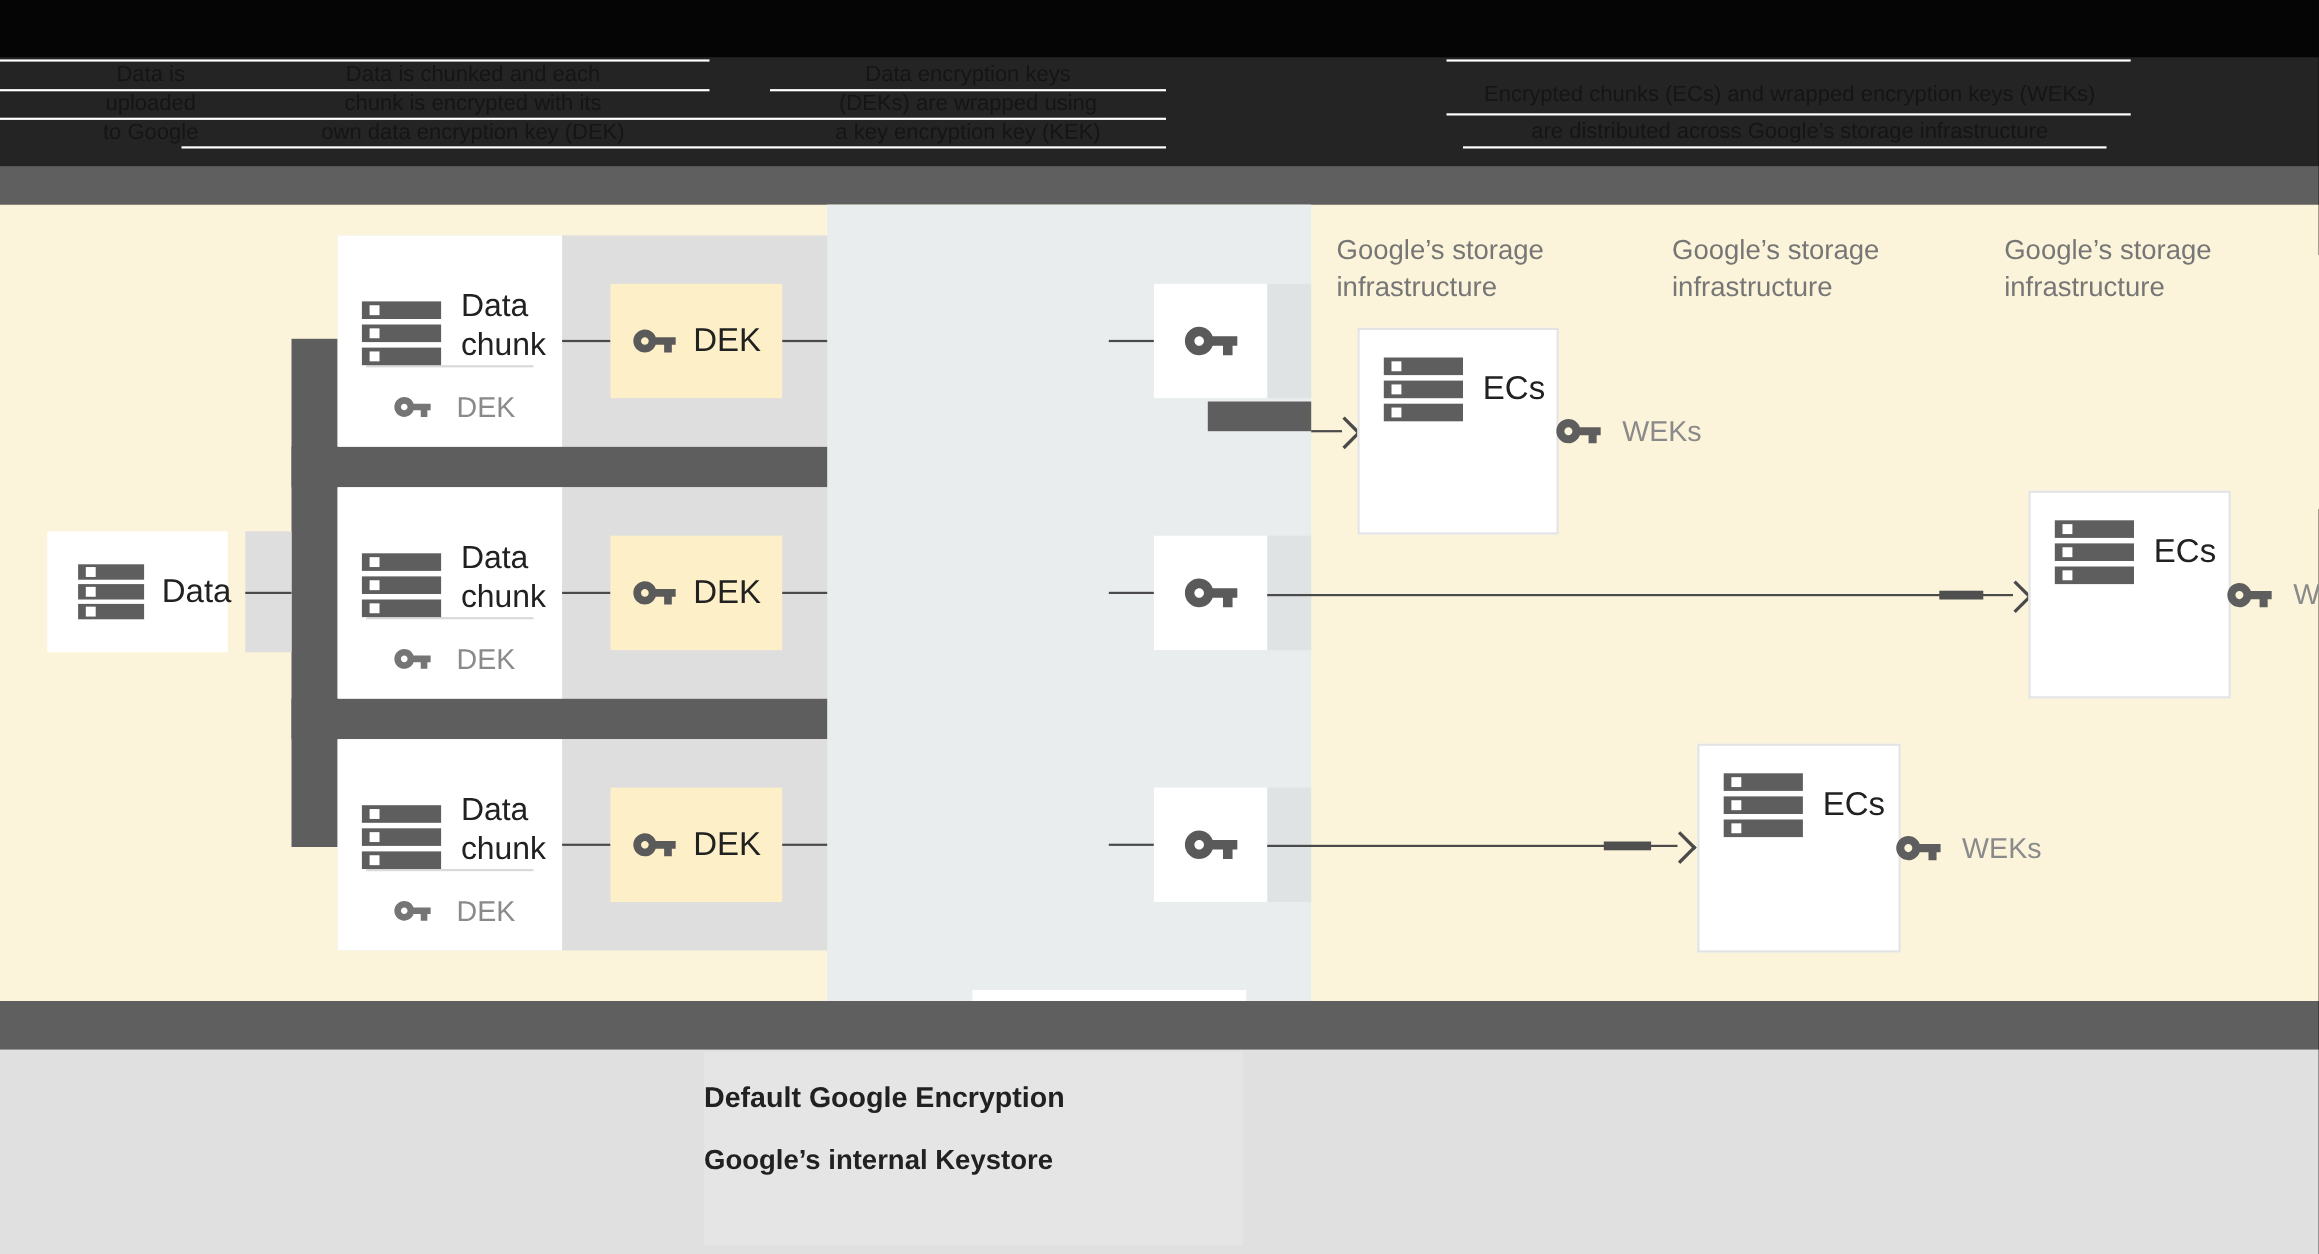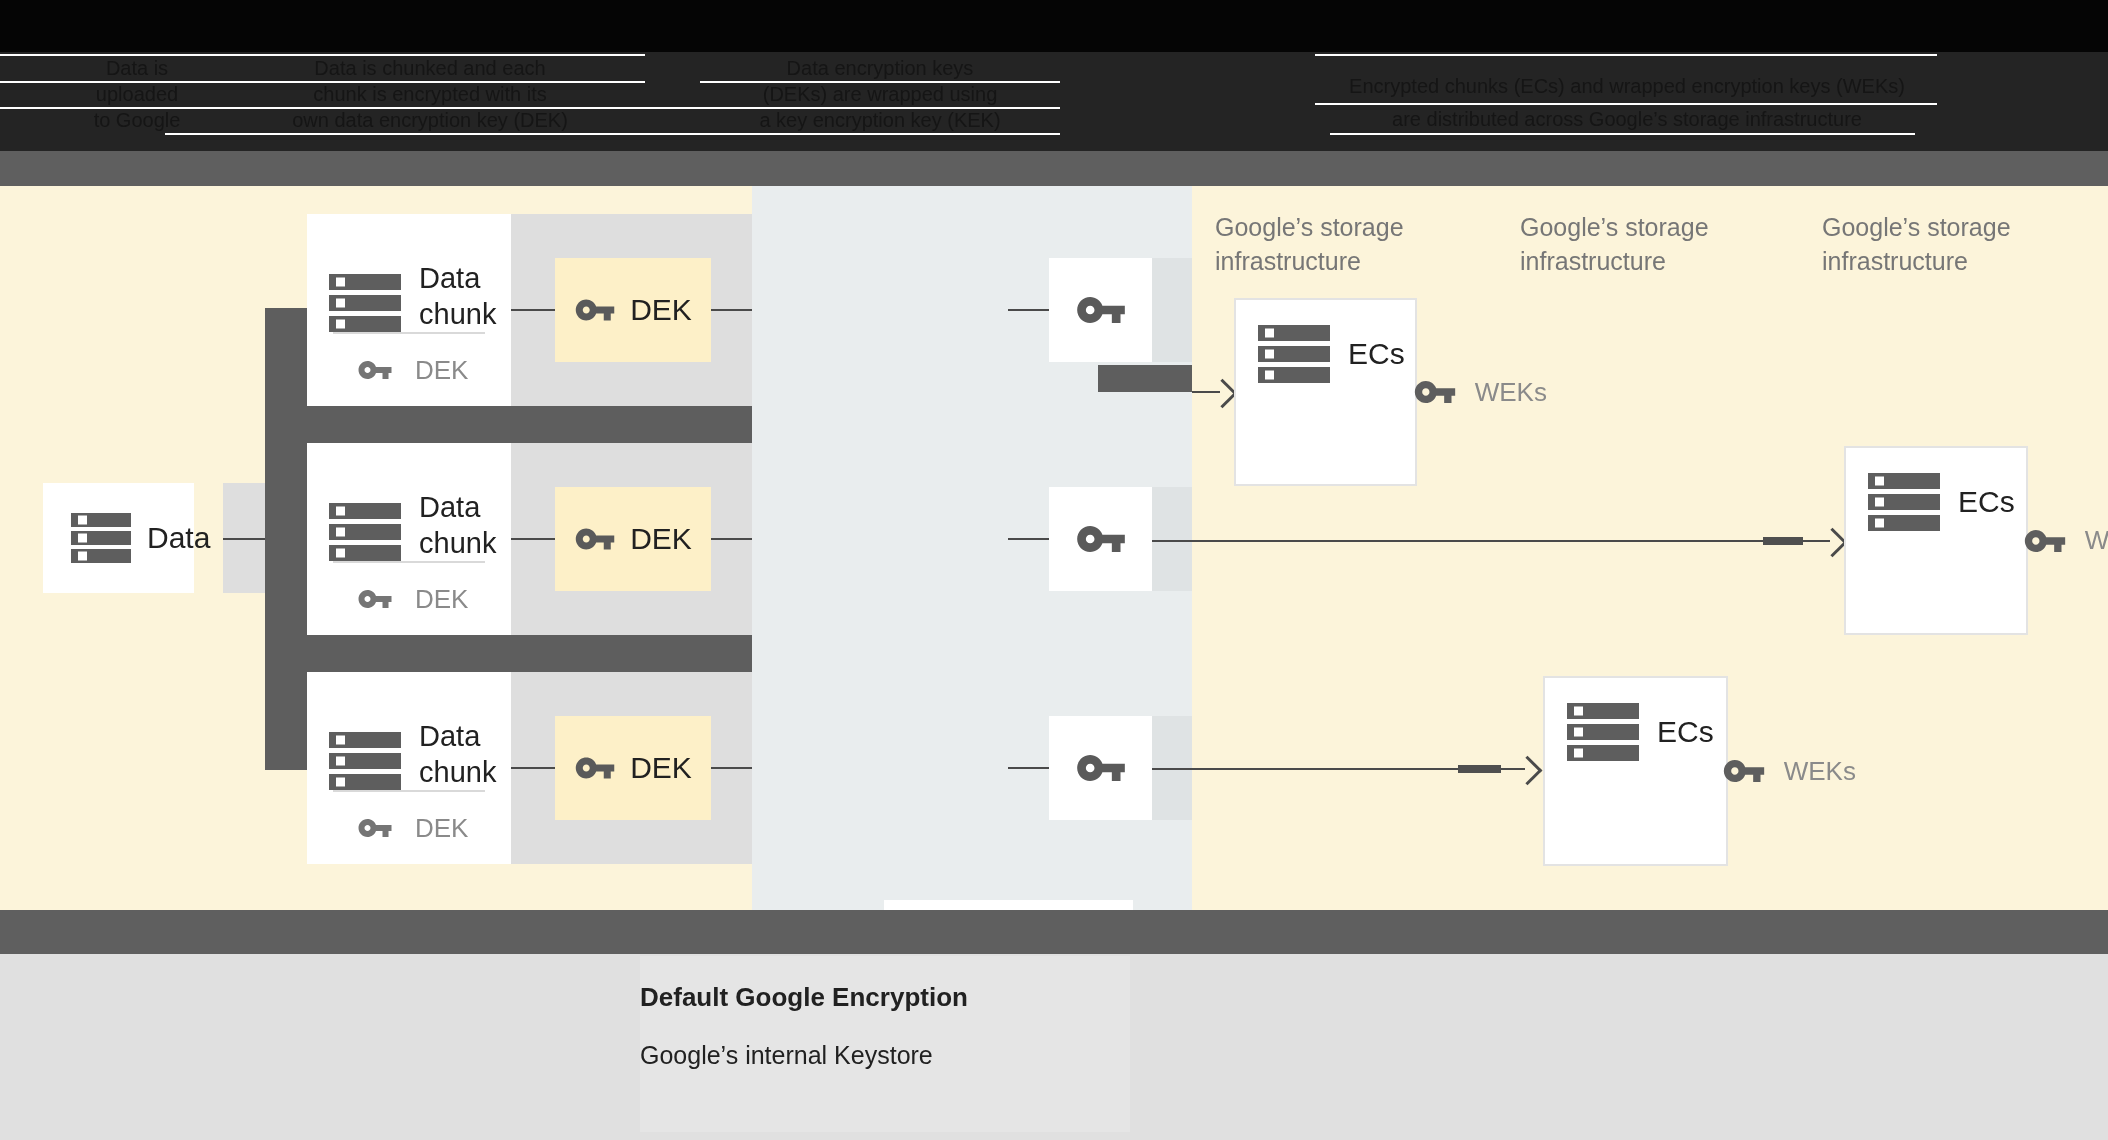--- a/index.html
+++ b/index.html
@@ -27,21 +27,21 @@
   .dash{position:absolute;height:8px;background:#4f4f4f;}
   .ahead{position:absolute;width:18px;height:18px;border-top:3px solid #4a4a4a;border-right:3px solid #4a4a4a;transform:rotate(45deg);}
 
   .wbox{position:absolute;background:#ffffff;}
   .chunk-box{left:307px;width:204px;height:192px;display:flex;flex-direction:column;padding:0 22px;box-sizing:border-box;}
   .chunk-top{height:118px;display:flex;align-items:flex-end;gap:18px;}
   .chunk-label{font-size:29px;line-height:36px;color:#212121;width:104px;}
   .divider{border-top:2px solid #d9d9d9;margin:0 4px;}
   .chunk-bottom{flex:1;display:flex;align-items:center;gap:22px;padding-left:28px;color:#8a8a8a;font-size:26px;}
 
-  .data-box{left:43px;top:483px;width:151px;height:110px;display:flex;align-items:center;gap:16px;padding-left:28px;box-sizing:border-box;}
+  .data-box{left:43px;top:483px;width:164px;height:110px;display:flex;align-items:center;gap:16px;padding-left:28px;box-sizing:border-box;}
   .data-label{font-size:30px;color:#212121;}
   .data-stub{position:absolute;left:223px;top:483px;width:42px;height:110px;background:#dedede;}
 
   .dek-box{position:absolute;left:555px;width:156px;height:104px;background:#fdf0c8;display:flex;align-items:center;justify-content:center;gap:14px;font-size:30px;color:#212121;}
   .kek-box{position:absolute;left:793px;top:493px;width:175px;height:106px;background:#e3f1e8;border:2px solid #d7e8dd;box-sizing:border-box;display:flex;align-items:center;justify-content:center;gap:16px;font-size:30px;color:#212121;}
   .key-box{position:absolute;left:1049px;width:103px;height:104px;background:#fff;display:flex;align-items:center;justify-content:center;}
   .key-strip{position:absolute;left:1152px;width:40px;height:104px;background:#dfe3e4;}
 
   .ecs-box{position:absolute;background:#fff;border:2px solid #e3e3e3;box-sizing:border-box;display:flex;flex-direction:row;padding:0 22px;}
   .ecs-top{height:108px;display:flex;align-items:center;justify-content:center;gap:18px;}
@@ -57,21 +57,21 @@
   .srv-lg i{width:72px;height:16px;}
   .srv-md i{width:60px;height:14px;}
   .srv-md{gap:4px;}
   .key-ic{flex:none;}
 
   
   .caption{position:absolute;left:640px;top:956px;width:490px;height:176px;background:#e5e5e5;box-sizing:border-box;
            text-align:left;color:#212121;padding-top:24px;}
   .cap-title{font-size:26px;font-weight:bold;line-height:34px;}
   .cap-body{margin-top:26px;font-size:25px;line-height:31px;}
-  .cap-bold{font-weight:normal;}
+  .cap-bold{font-weight:bold;}
 </style>
 </head>
 <body>
 
 <div id="canvas">
 
   <div class="hdr">
     <div class="hdr-band"></div>
 
     <div class="hcol" style="left:37px;top:55px;width:200px;">

